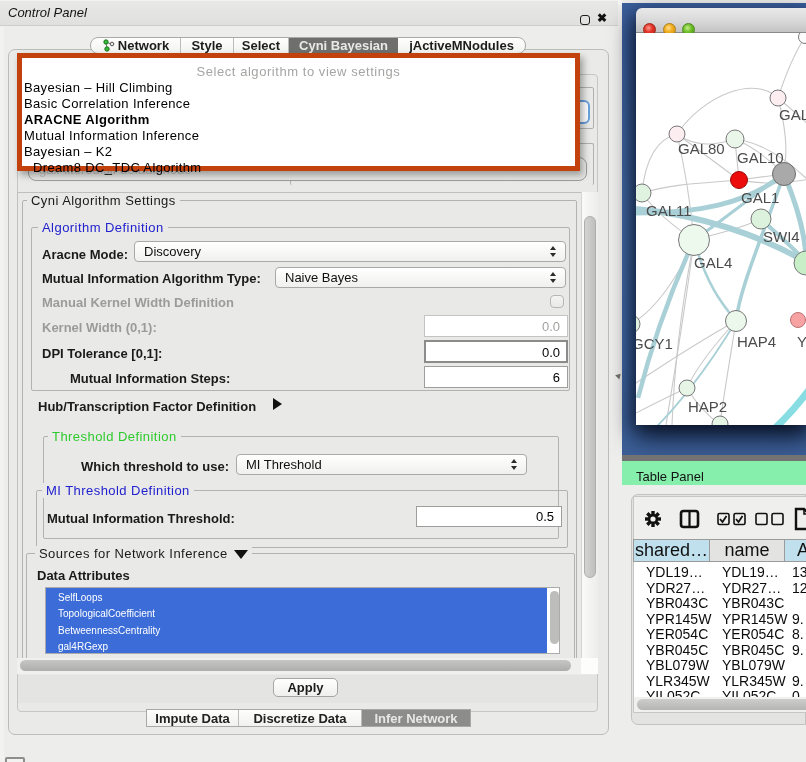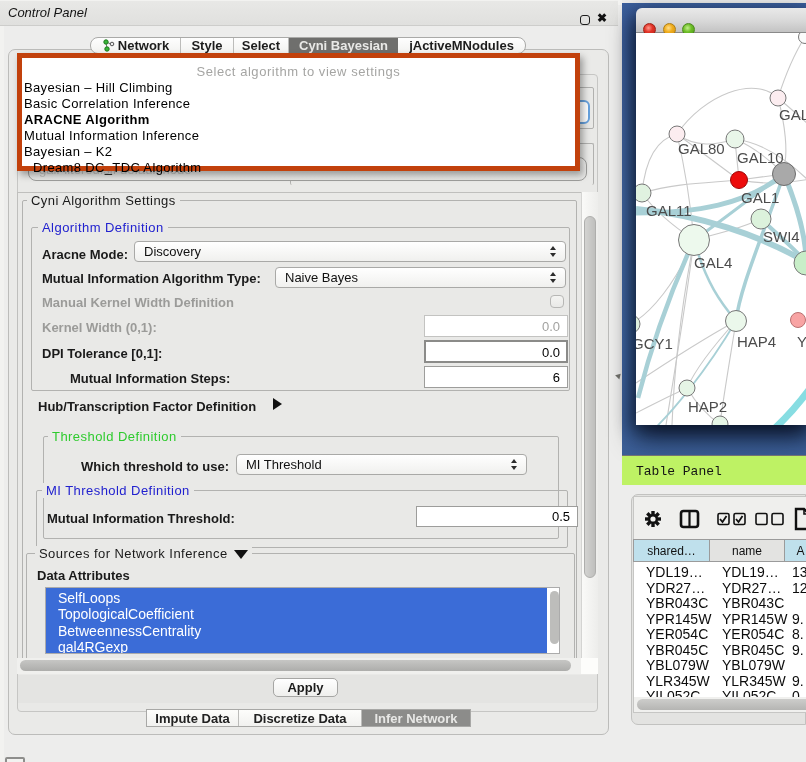--- a/index.html
+++ b/index.html
@@ -59,27 +59,27 @@
 
 #bluebg{left:622px;top:3px;width:184px;height:452px;
   background:linear-gradient(180deg,#3b5f9d 0%,#456ca8 45%,#4069a6 78%,#3c5f97 100%);}
 #macwin{left:636px;top:8px;width:175px;height:417px;border-radius:6px 0 0 0;
   box-shadow:0 12px 26px rgba(3,8,22,0.8),-4px 6px 16px rgba(3,8,22,0.45);}
 #mactitle{left:0;top:0;width:175px;height:25px;border-radius:6px 0 0 0;
   background:linear-gradient(#e9e9e9 0%,#d8d8d8 55%,#c3c3c3 100%);border-bottom:1px solid #8a8a8a;}
 .light{position:absolute;top:15px;width:13px;height:13px;border-radius:50%;}
 #macbody{left:0;top:25px;width:175px;height:392px;background:#fff;overflow:hidden;}
 
-#tpbar{left:622px;top:455px;width:184px;height:30px;background:#bef264;border-top:1px solid #737373;font-family:Liberation Mono, monospace;}
+#tpbar{left:622px;top:455px;width:184px;height:30px;background:#86efac;border-top:6px solid #737373;}
 #tpbar .t{position:absolute;left:14px;top:8px;font-size:13px;color:#141414;}
 #tablecard{left:631px;top:494px;width:175px;height:231px;background:#e3e3e1;
   border:1px solid #c2c2c0;border-radius:7px 0 0 7px;}
 #tablewhite{left:633px;top:496px;width:173px;height:217px;background:#fff;border:1px solid #c6c6c4;border-right:none;}
 .hcell{position:absolute;top:539px;height:23px;border:1px solid #9b9b9b;border-right:none;
-  font-size:12px;color:#111;display:flex;align-items:center;justify-content:center;}
+  font-size:18px;color:#111;display:flex;align-items:center;justify-content:center;}
 .trow{position:absolute;font-size:14px;color:#0c0c0c;white-space:nowrap;}
 </style>
 </head>
 <body>
 <div id="stage">
   <div class="abs" style="left:0;top:0;width:622px;height:5px;background:#f4f4f2"></div>
   <div class="abs" style="left:0;top:5px;width:4px;height:757px;background:#f2f2f0"></div>
   <div id="titlebar" class="abs">
       <span class="t">Control Panel</span>
     </div>
@@ -150,29 +150,29 @@
     <div class="lbl" style="left:64px;top:267px;">Which threshold to use:</div>
     <div class="combo" style="left:219px;top:262px;width:291px;height:21px;">
       <span class="cv">MI Threshold</span>
         <span class="arr up"></span>
         <span class="arr dn"></span>
       </div>
     <div class="group" style="left:19px;top:298px;width:532px;height:58px;">
       <span class="gtitle" style="left:5px;color:#2121cf;">MI Threshold Definition</span>
     </div>
     <div class="lbl" style="left:30px;top:319px;">Mutual Information Threshold:</div>
-    <div class="tfield" style="left:399px;top:314px;width:162px;height:21px;border:1px solid #9d9d9b;color:#000;padding:2px 7px 0 0;">0.5</div>
+    <div class="tfield" style="left:399px;top:314px;width:146px;height:21px;border:1px solid #9d9d9b;color:#000;padding:2px 7px 0 0;">0.5</div>
 
     <div class="group" style="left:9px;top:361px;width:549px;height:250px;">
       <span class="gtitle" style="left:8px;color:#1a1a1a;">Sources for Network Inference<span class="dtri"></span></span>
     </div>
     <div class="lbl" style="left:20px;top:376px;">Data Attributes</div>
     <div class="abs" style="left:28px;top:395px;width:515px;height:67px;background:#fff;border:1px solid #ababab;overflow:hidden;">
       <div class="abs" style="left:0;top:0;width:501px;height:120px;background:#3b6cd7;"></div>
-      <div class="abs" style="left:12px;top:2px;font-size:14px;color:#fff;line-height:16.3px;white-space:nowrap;">SelfLoops<br>TopologicalCoefficient<br>BetweennessCentrality<br>gal4RGexp</div>
+      <div class="abs" style="left:12px;top:2px;font-size:10px;color:#fff;line-height:16.3px;white-space:nowrap;">SelfLoops<br>TopologicalCoefficient<br>BetweennessCentrality<br>gal4RGexp</div>
       <div class="abs" style="left:504px;top:3px;width:9px;height:53px;background:#bdbdbb;border-radius:5px;"></div>
     </div>
 
     <div class="abs" style="left:564px;top:0;width:17px;height:466px;background:linear-gradient(90deg,#fafaf8,#ededeb);border-left:1px solid #d4d4d2;"></div>
     <div class="abs" style="left:567px;top:24px;width:12px;height:362px;background:linear-gradient(90deg,#d3d3d1,#bfbfbd);border:1px solid #aeaeac;border-radius:6px;"></div>
     <div class="abs" style="left:0;top:466px;width:564px;height:16px;background:#f0f0ee;"></div>
     <div class="abs" style="left:3px;top:468px;width:551px;height:11px;background:linear-gradient(#c6c6c4,#adadab);border-radius:6px;"></div>
     <div class="abs" style="left:564px;top:466px;width:17px;height:16px;background:#fdfdfb;"></div>
   </div>
 

